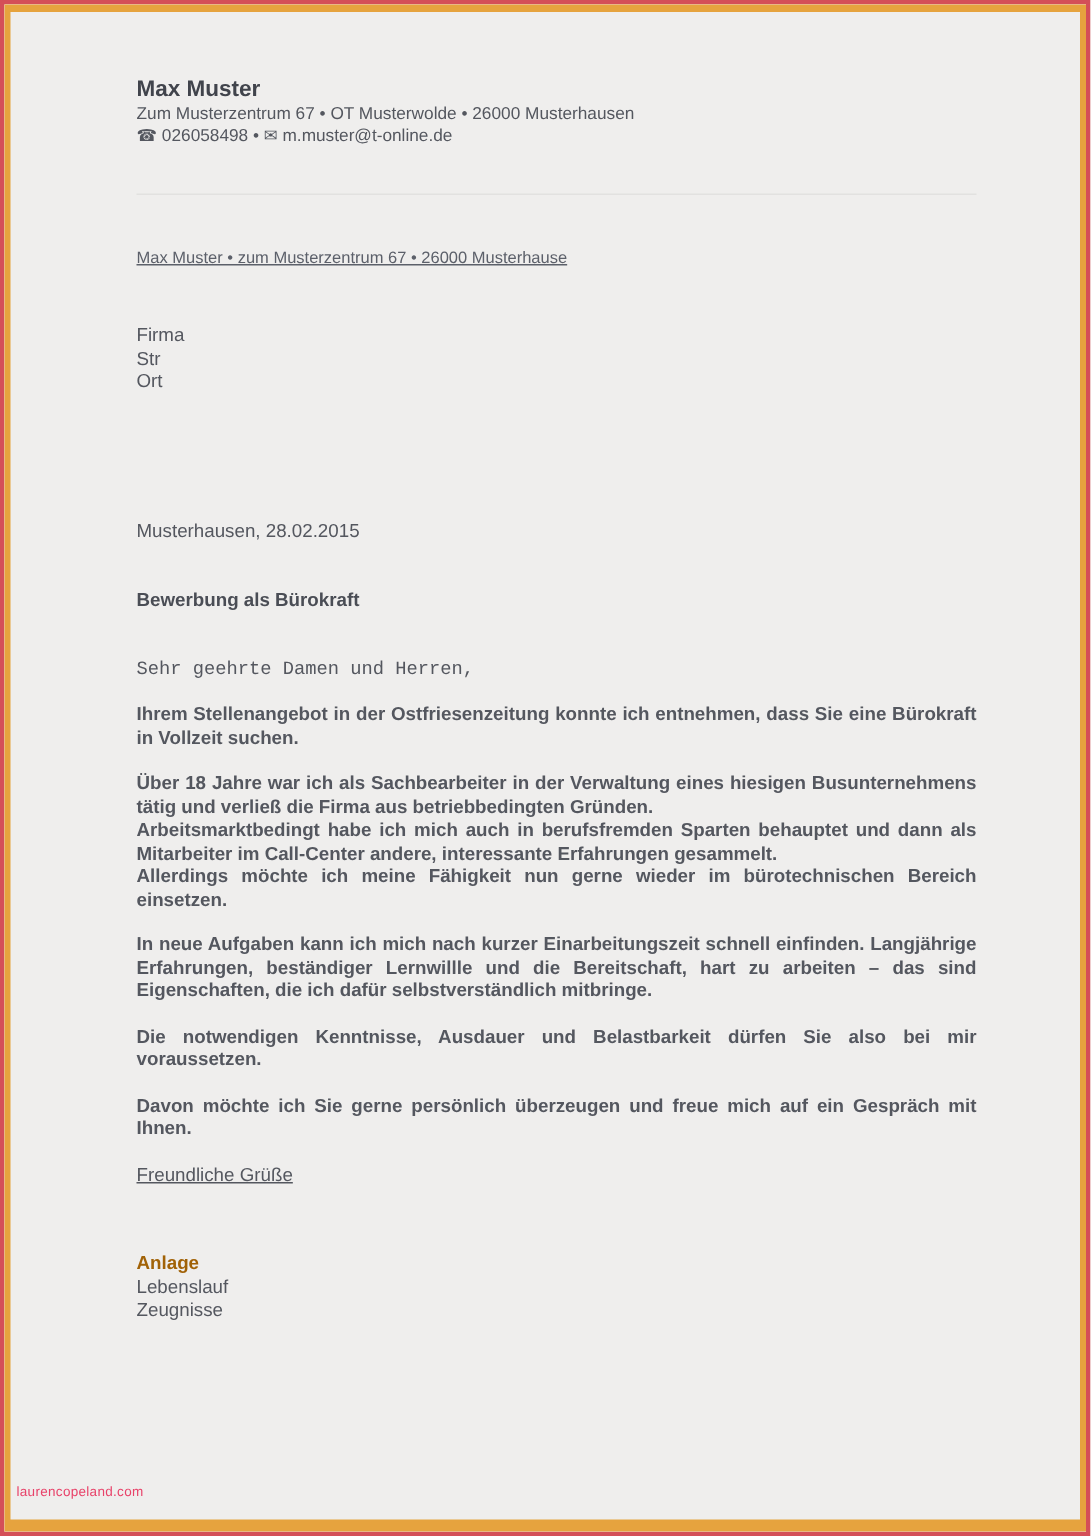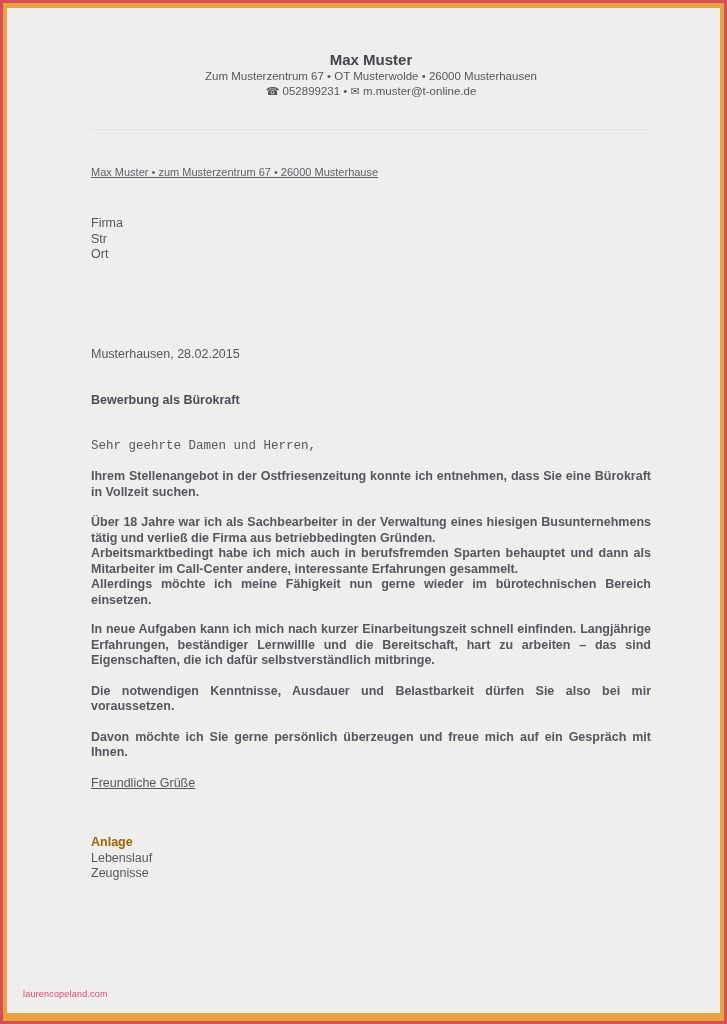--- a/index.html
+++ b/index.html
@@ -25,21 +25,21 @@
   }
   .content {
     box-sizing: border-box;
     width: 560px;
     margin-left: 84px;
     padding-top: 42px;
     color: #54575f;
     font-size: 12.5px;
     line-height: 15.5px;
   }
-  .header { text-align: center; color: #4a4d55; }
+  .header { text-align: left; color: #4a4d55; }
   .header .name {
     font-size: 15px; font-weight: bold; line-height: 19px; color: #41444c;
   }
   .header .addr, .header .contact {
     font-size: 11.5px; line-height: 15px; color: #54575f;
   }
   .header .glyph { font-size: 11px; }
   .divider {
     border: none;
     border-top: 1px solid #e2e1e0;
@@ -55,39 +55,39 @@
   .dateline { margin-top: 84px; }
   .subject { margin-top: 31px; font-weight: bold; color: #4a4d55; }
   .salutation { margin: 30px 0 0 0; font-family: Liberation Mono, monospace; }
   .para { margin: 15px 0 0 0; text-align: justify; font-weight: bold; }
   .para.tight { margin-top: 14px; }
   .closing { margin: 15px 0 0 0; text-decoration: underline; }
   .enclosure { margin-top: 44px; }
   .enclosure .title { font-weight: bold; color: #a16207; }
   .watermark {
     position: absolute;
-    left: 16px; bottom: 14px;
+    left: 4px; bottom: 14px;
     font-size: 9px;
     color: #e8436a;
     letter-spacing: 0.2px;
   }
 </style>
 </head>
 <body>
 
 <div class="sheet">
   <div class="frame">
     <div class="content">
 
       <header class="header">
         <div class="name">Max Muster</div>
         <div class="addr">Zum Musterzentrum 67 • OT Musterwolde • 26000 Musterhausen</div>
         <div class="contact">
           <span class="glyph">☎</span>
-          <span>052899231</span>
+          <span>026058498</span>
           <span>•</span>
           <span class="glyph">✉</span>
           <span>m.muster@t-online.de</span>
         </div>
       </header>
 
       <hr class="divider">
 
       <div class="sender-line">Max Muster • zum Musterzentrum 67 • 26000 Musterhause</div>
 

